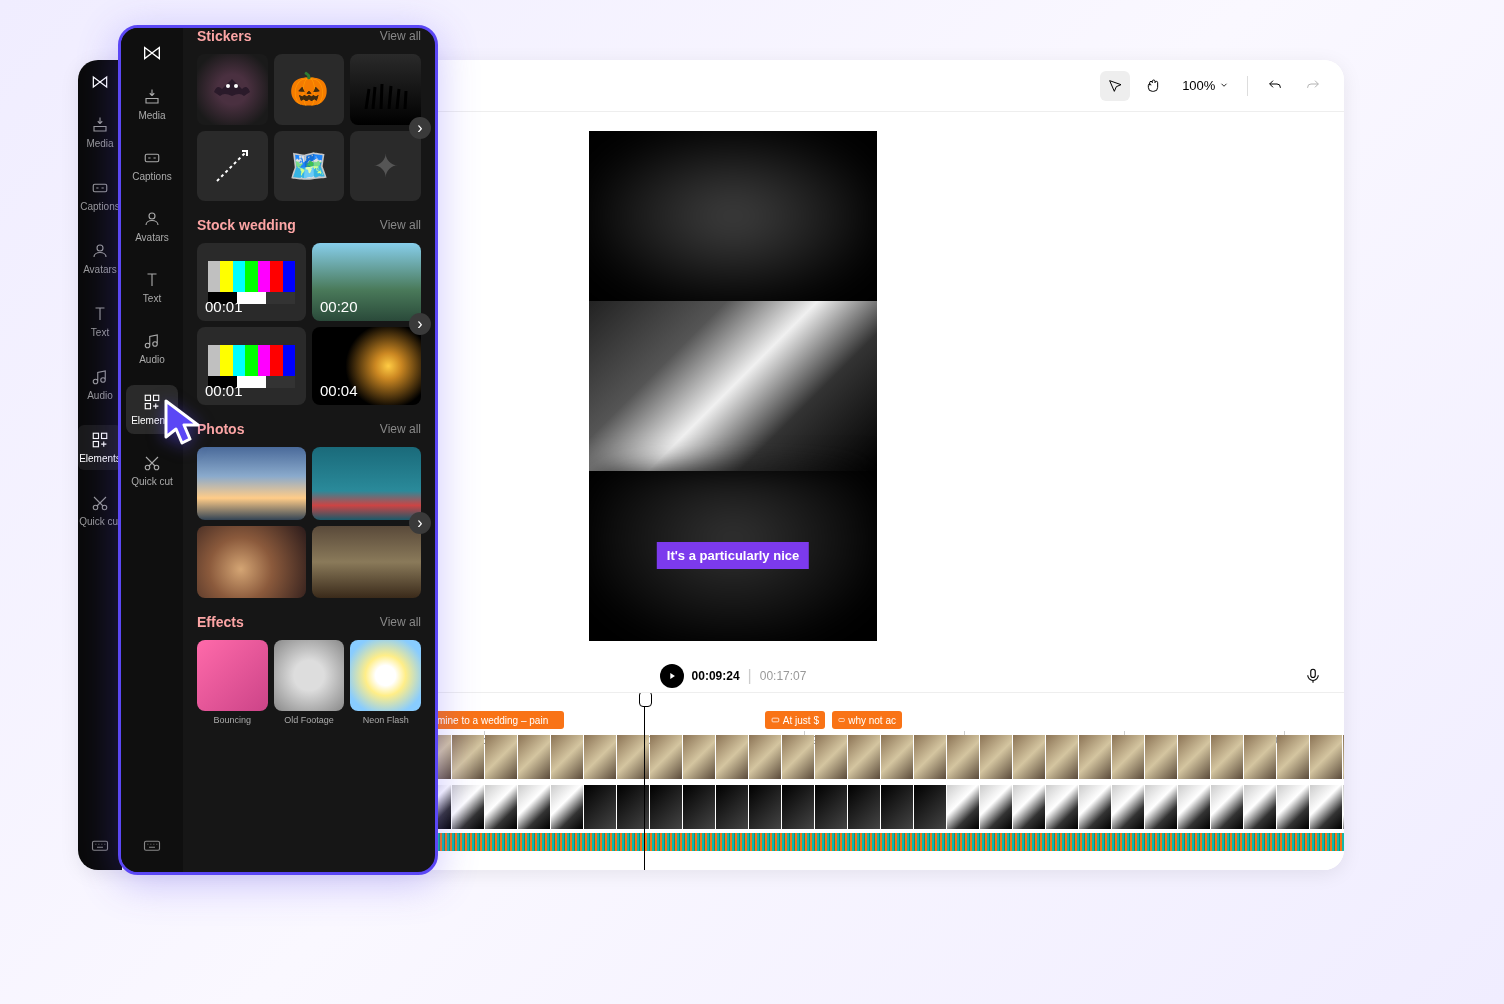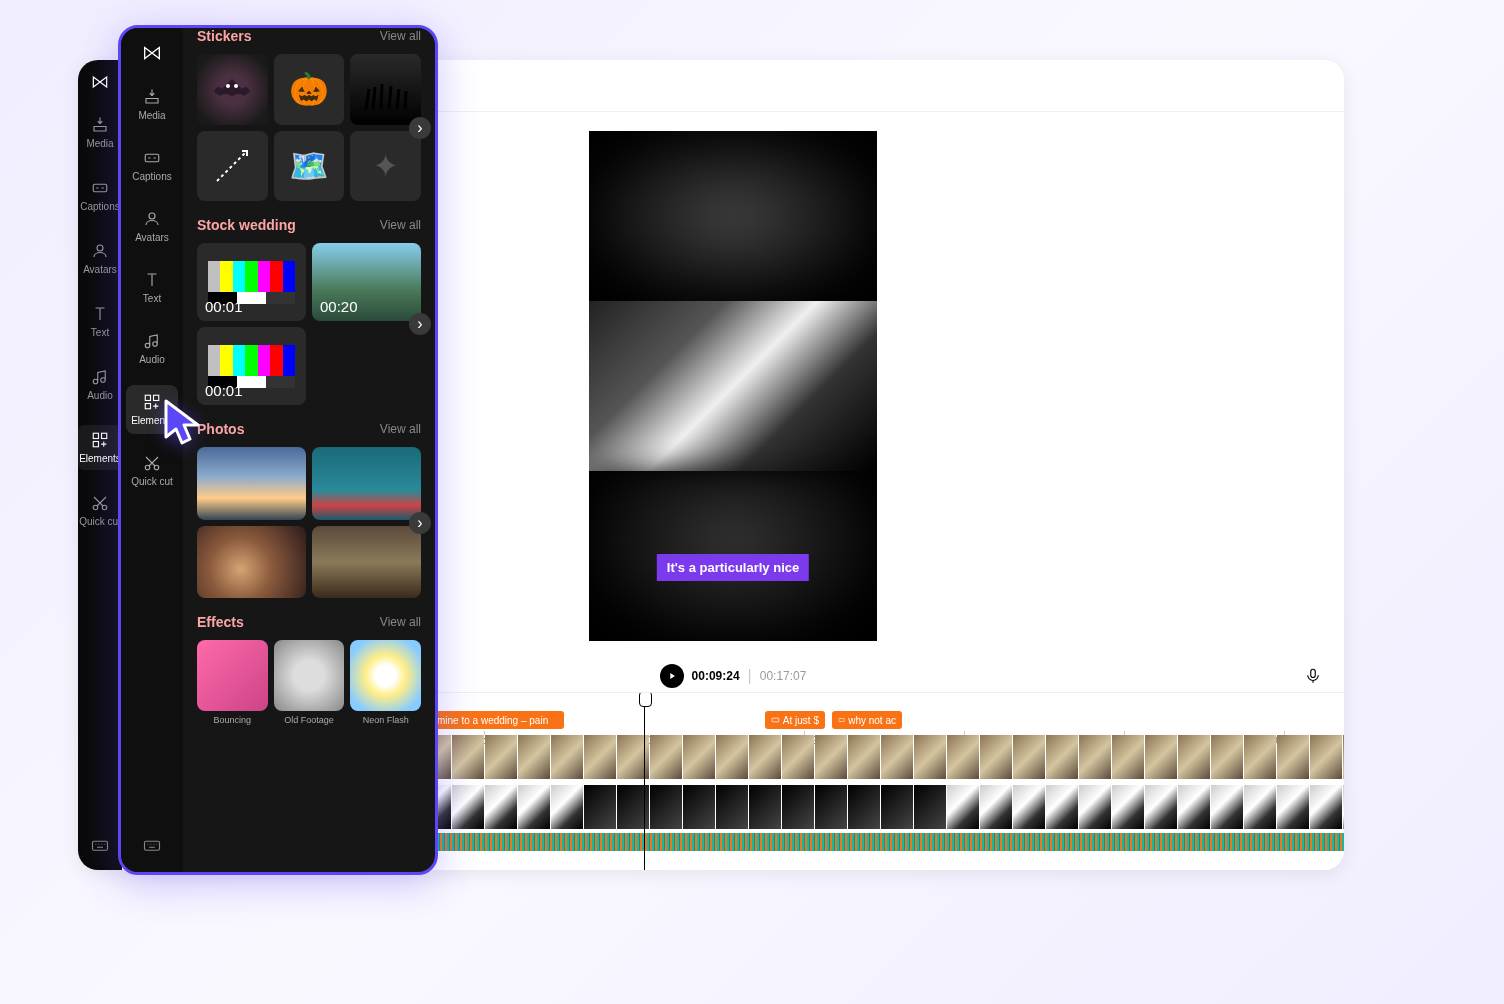--- a/index.html
+++ b/index.html
@@ -20,21 +20,21 @@
 .tool-btn { width: 30px; height: 30px; display: flex; align-items: center; justify-content: center; border-radius: 6px; cursor: pointer; }
 .tool-btn.active { background: #eee; }
 .zoom-level { font-size: 13px; padding: 0 6px; }
 .divider-v { width: 1px; height: 20px; background: #ddd; margin: 0 4px; }
 
 .preview-area { position: absolute; left: 44px; top: 52px; right: 0; bottom: 210px; background: #fff; display: flex; align-items: center; justify-content: center; }
 .video-preview { width: 288px; height: 510px; background: #000; position: relative; overflow: hidden; }
 .preview-blur-top { position: absolute; top: 0; left: 0; right: 0; height: 170px; background: radial-gradient(ellipse at 50% 50%, #444 0%, #000 80%); filter: blur(20px); }
 .preview-mid { position: absolute; top: 170px; left: 0; right: 0; height: 170px; background: linear-gradient(135deg, #222 0%, #555 30%, #f0f0f0 50%, #333 70%, #000 100%); }
 .preview-blur-bot { position: absolute; bottom: 0; left: 0; right: 0; height: 170px; background: radial-gradient(ellipse at 50% 40%, #333 0%, #000 80%); filter: blur(15px); }
-.caption-overlay { position: absolute; bottom: 60px; left: 50%; transform: translateX(-50%); background: #7c3aed; color: #fff; font-weight: 700; font-size: 13px; padding: 6px 10px; white-space: nowrap; }
+.caption-overlay { position: absolute; bottom: 72px; left: 50%; transform: translateX(-50%); background: #7c3aed; color: #fff; font-weight: 700; font-size: 13px; padding: 6px 10px; white-space: nowrap; }
 
 .playback-bar { position: absolute; left: 44px; bottom: 178px; right: 0; height: 32px; display: flex; align-items: center; justify-content: center; gap: 8px; background: #fff; }
 .play-btn { width: 24px; height: 24px; background: #000; border-radius: 50%; display: flex; align-items: center; justify-content: center; }
 .play-btn svg { fill: #fff; width: 10px; height: 10px; }
 .time-current { font-size: 12px; font-weight: 600; }
 .time-total { font-size: 12px; color: #999; }
 .mic-btn { position: absolute; right: 16px; }
 
 .timeline-area { position: absolute; left: 44px; bottom: 0; right: 0; height: 178px; background: #fff; border-top: 1px solid #eee; overflow: hidden; }
 .timeline-toolbar { height: 30px; display: flex; align-items: center; padding: 0 8px; gap: 6px; color: #888; font-size: 11px; }
@@ -150,20 +150,46 @@
           <path d="M6 11h1m3 0h1m3 0h1m3 0h1M8 15h8"></path>
         </svg></div>
   </div>
 
   <div class="topbar">
     <div class="project-title">
       <span>Untitled project</span>
       <svg width="12" height="12" viewBox="0 0 24 24" fill="none" stroke="currentColor" stroke-width="2">
           <path d="M6 9l6 6 6-6"></path>
         </svg>
+    </div>
+    <div class="topbar-tools">
+      <div class="tool-btn active">
+          <svg width="16" height="16" viewBox="0 0 24 24" fill="none" stroke="#000" stroke-width="1.5">
+            <path d="M4 4l7 16 3-7 7-3z"></path>
+          </svg>
+        </div>
+      <div class="tool-btn">
+          <svg width="16" height="16" viewBox="0 0 24 24" fill="none" stroke="#000" stroke-width="1.5">
+            <path d="M7 11V7a2 2 0 014 0m0 0V5a2 2 0 014 0v2m0 0a2 2 0 014 0v7a6 6 0 01-6 6H11a6 6 0 01-6-6v-3a2 2 0 014 0"></path>
+          </svg>
+        </div>
+      <div class="zoom-level"><span>100%</span> <svg width="10" height="10" viewBox="0 0 24 24" fill="none" stroke="currentColor" stroke-width="2" style="display:inline">
+            <path d="M6 9l6 6 6-6"></path>
+          </svg></div>
+      <div class="divider-v"></div>
+      <div class="tool-btn">
+          <svg width="16" height="16" viewBox="0 0 24 24" fill="none" stroke="#000" stroke-width="1.5">
+            <path d="M9 14L4 9l5-5M4 9h11a5 5 0 015 5v1"></path>
+          </svg>
+        </div>
+      <div class="tool-btn" style="opacity:.3">
+          <svg width="16" height="16" viewBox="0 0 24 24" fill="none" stroke="#000" stroke-width="1.5">
+            <path d="M15 14l5-5-5-5M20 9H9a5 5 0 00-5 5v1"></path>
+          </svg>
+        </div>
     </div>
   </div>
 
   <div class="preview-area">
     <div class="video-preview">
       <div class="preview-blur-top"></div>
       <div class="preview-mid"></div>
       <div class="preview-blur-bot"></div>
       <div class="caption-overlay">It's a particularly nice</div>
     </div>
@@ -438,20 +464,23 @@
                 <span style="background:#0000ff"></span>
               </div>
               <div class="bars-row" style="height:15%">
                 <span style="background:#000"></span>
                 <span style="background:#fff"></span>
                 <span style="background:#333"></span>
               </div>
             </div>
           <span class="video-duration">00:01</span>
         </div>
+        <div class="video-cell" style="background:radial-gradient(circle at 70% 50%,#ffcc44 0%,#cc8822 15%,#000 50%)">
+          <span class="video-duration">00:04</span>
+        </div>
         <div class="scroll-arrow">›</div>
       </div>
     </div>
 
     <div class="section">
       <div class="section-header">
         <span class="section-title">Photos</span>
         <span class="view-all">View all</span>
       </div>
       <div class="photo-grid">

